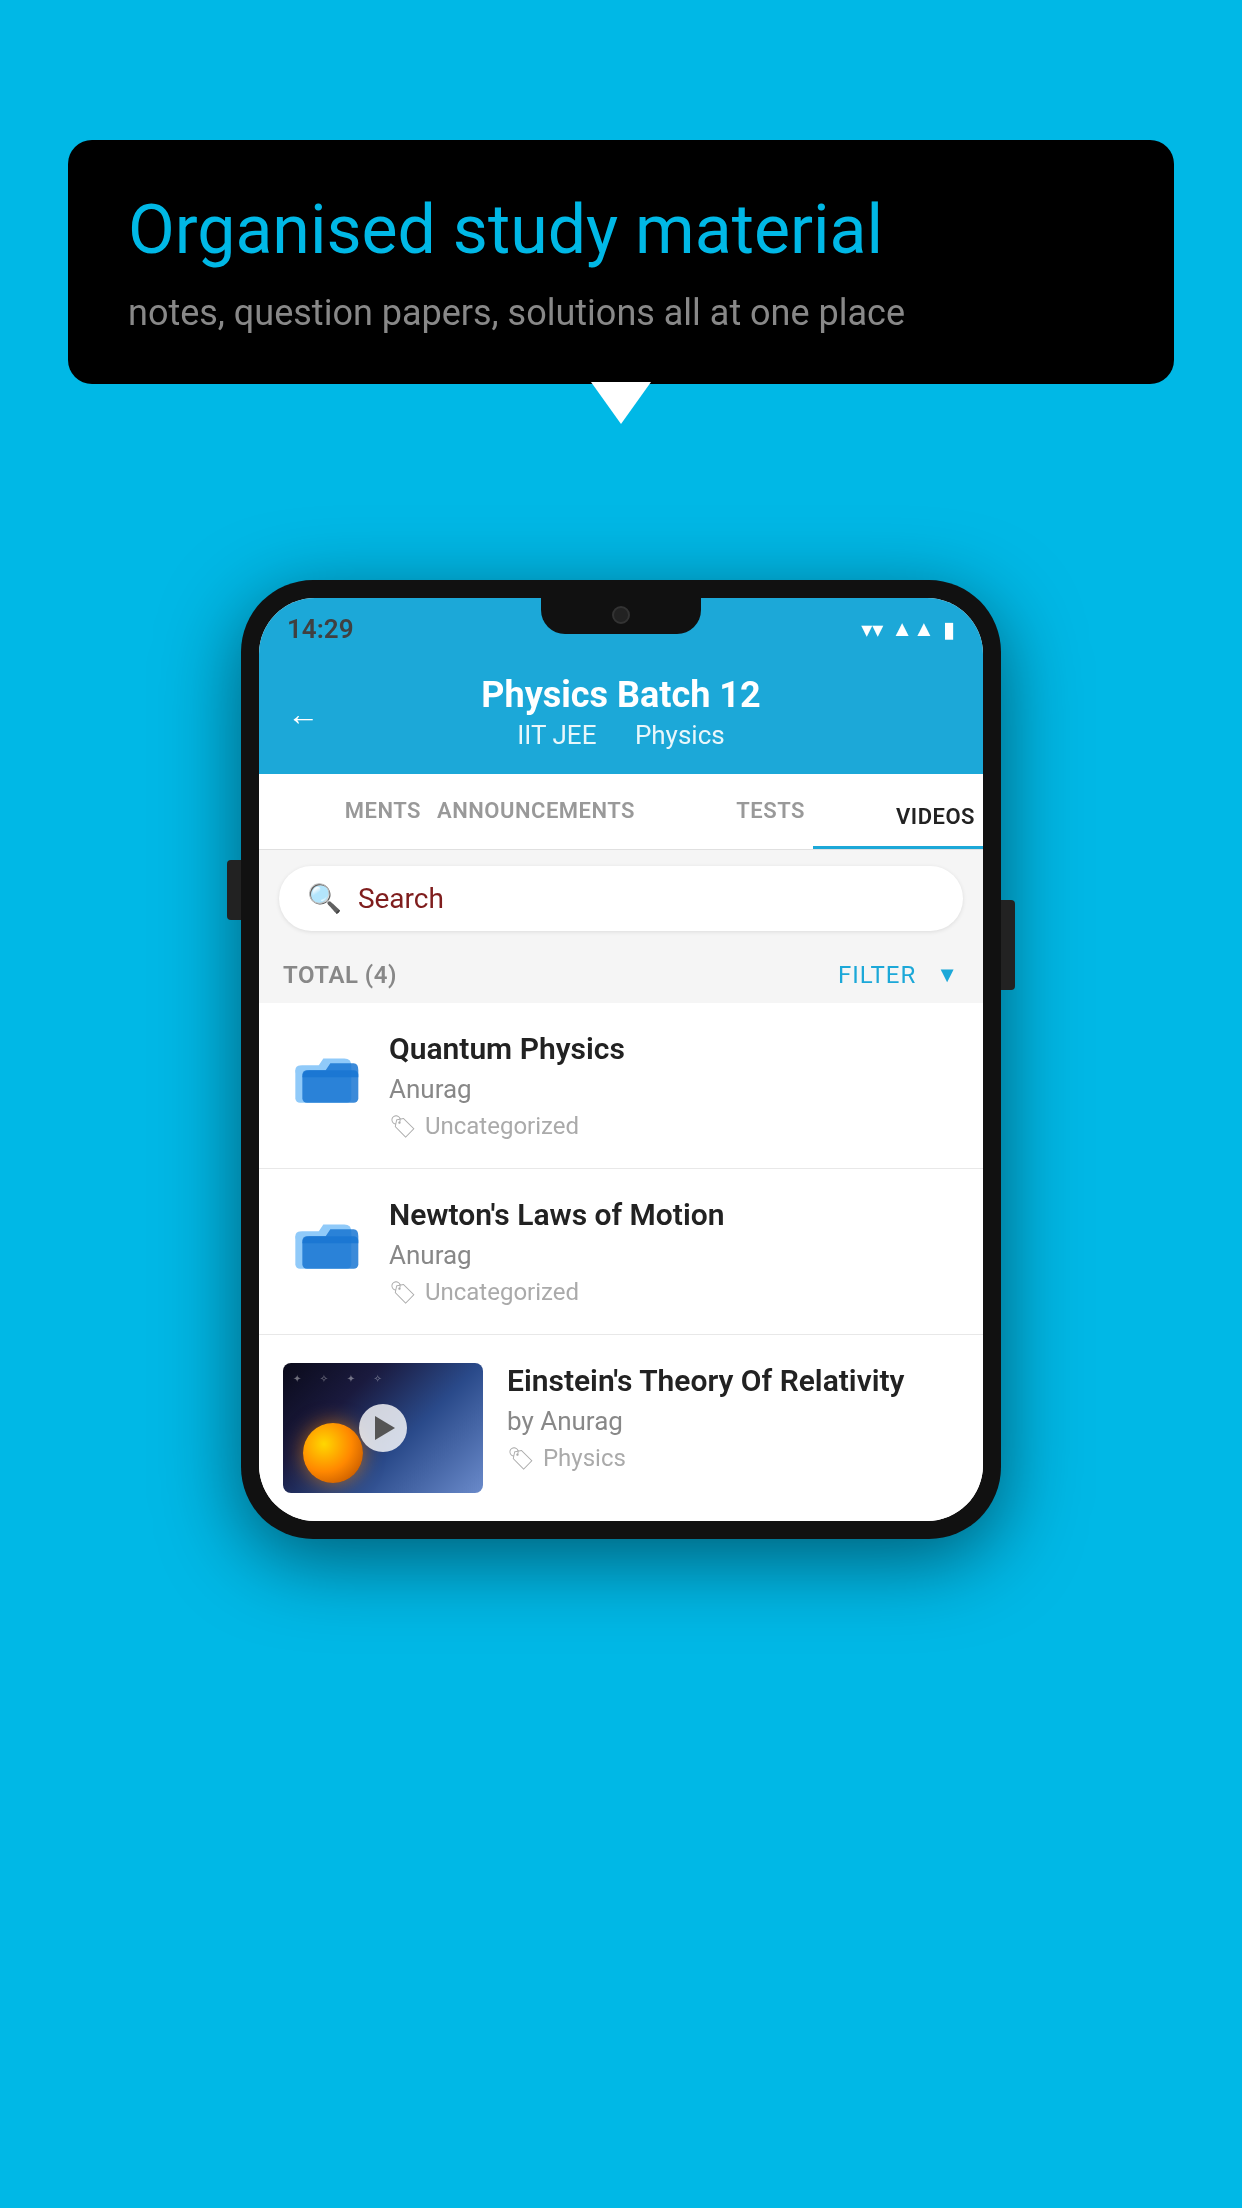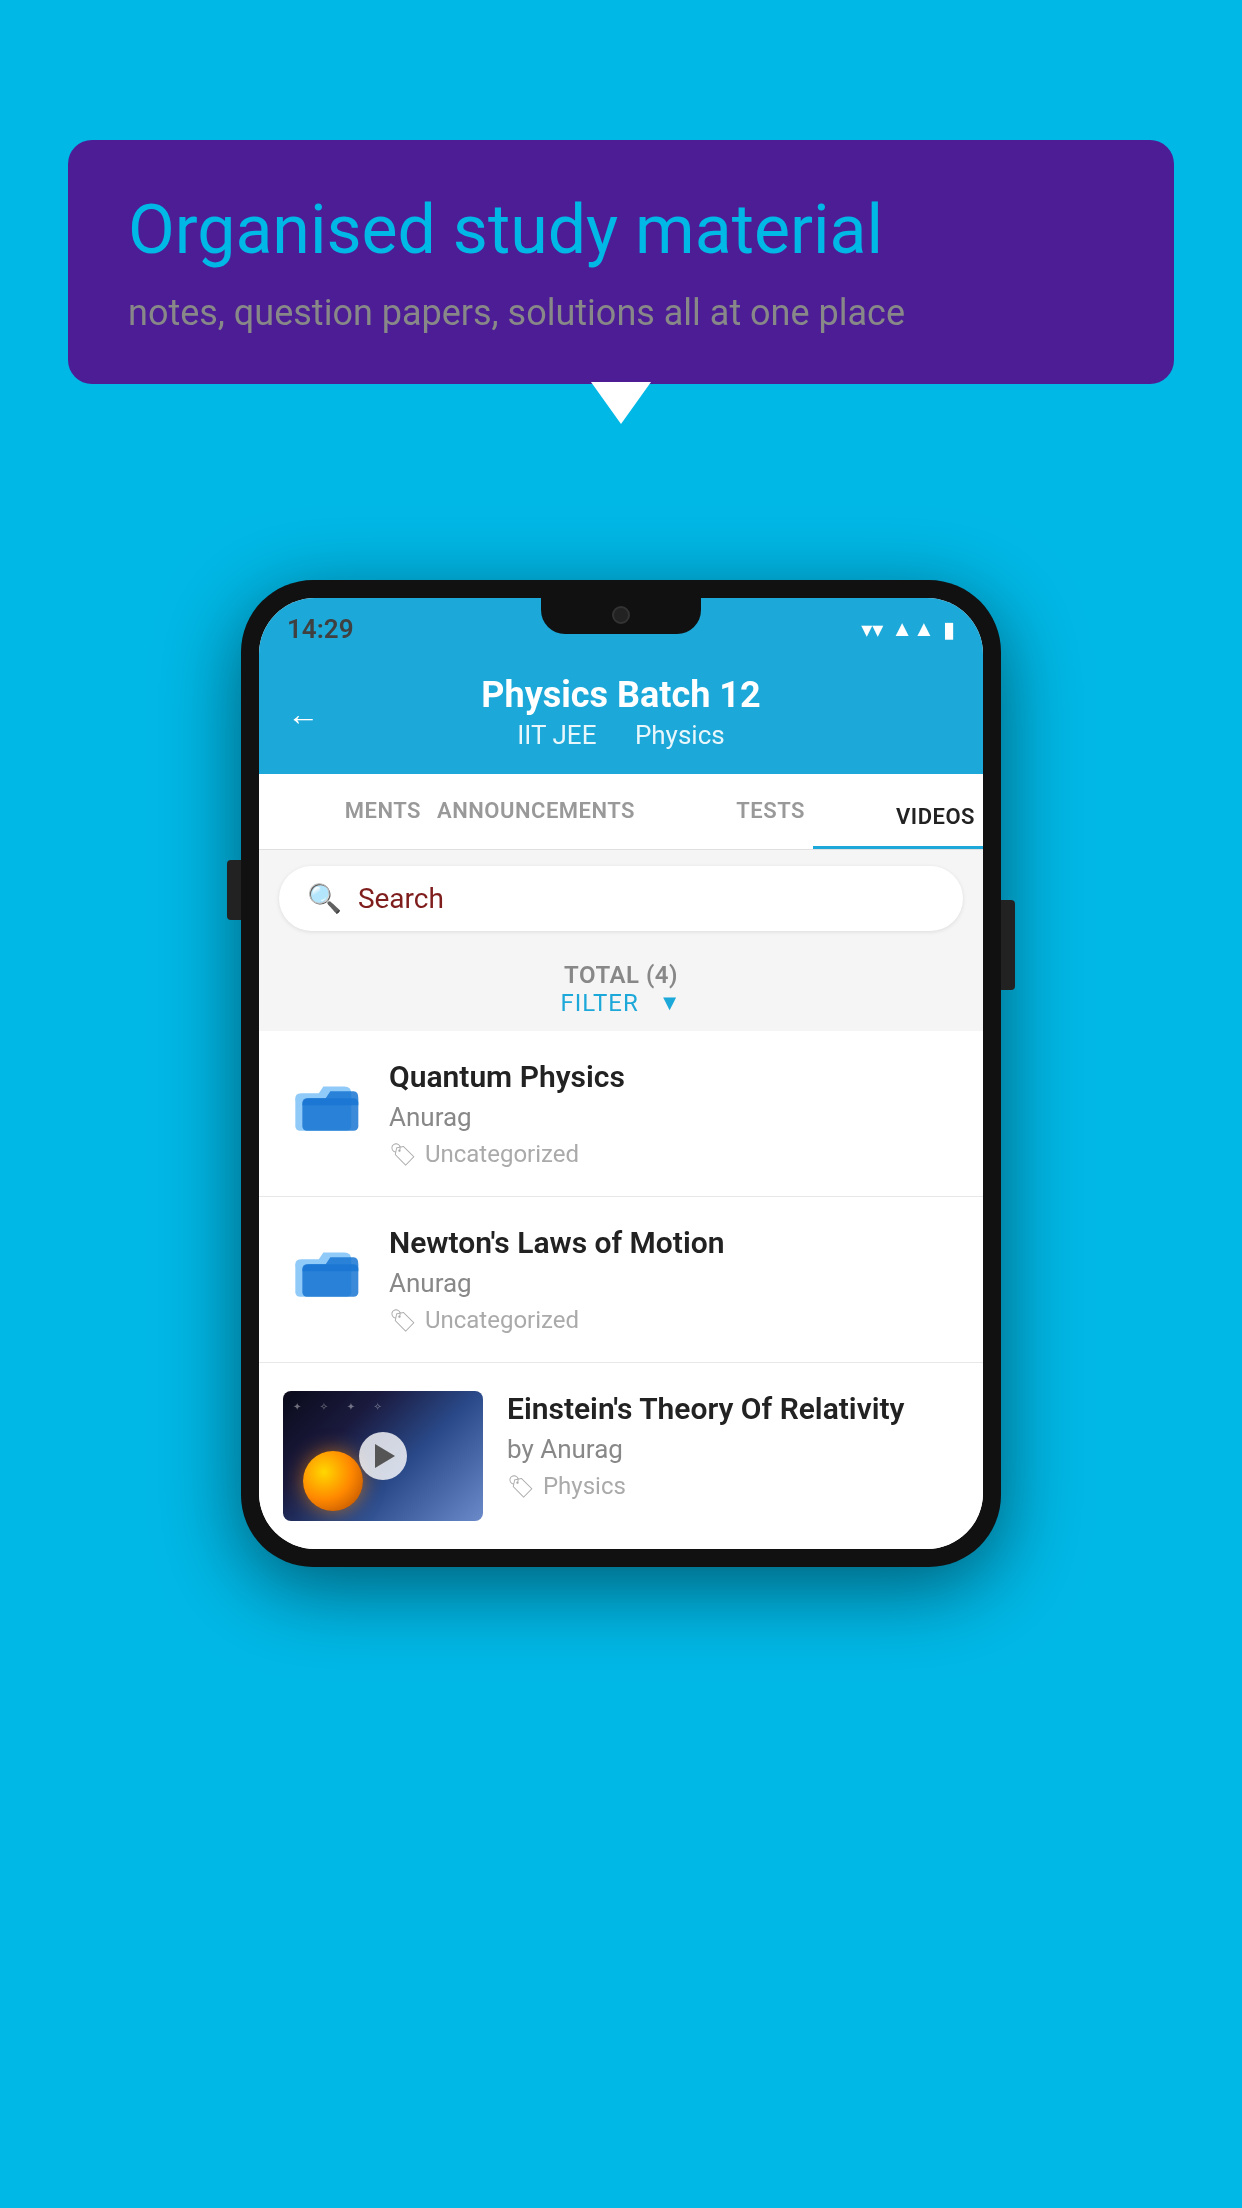--- a/index.html
+++ b/index.html
@@ -15,21 +15,21 @@
 
     
     .speech-bubble-container {
       position: absolute;
       top: 140px;
       left: 68px;
       right: 68px;
     }
 
     .speech-bubble {
-      background: #4c1d95;
+      background: #000000;
       border-radius: 24px;
       padding: 50px 60px;
       position: relative;
     }
 
     .speech-bubble::after {
       content: '';
       position: absolute;
       bottom: -40px;
       left: 50%;
@@ -252,21 +252,20 @@
       font-size: 28px;
     }
 
     
     .filter-bar {
       background: #f5f5f5;
       padding: 14px 24px;
       display: flex;
       align-items: center;
       justify-content: space-between;
-      flex-direction: column;
     }
 
     .total-count {
       color: #888;
       font-size: 24px;
       font-weight: 600;
       letter-spacing: 0.5px;
     }
 
     .filter-btn {

